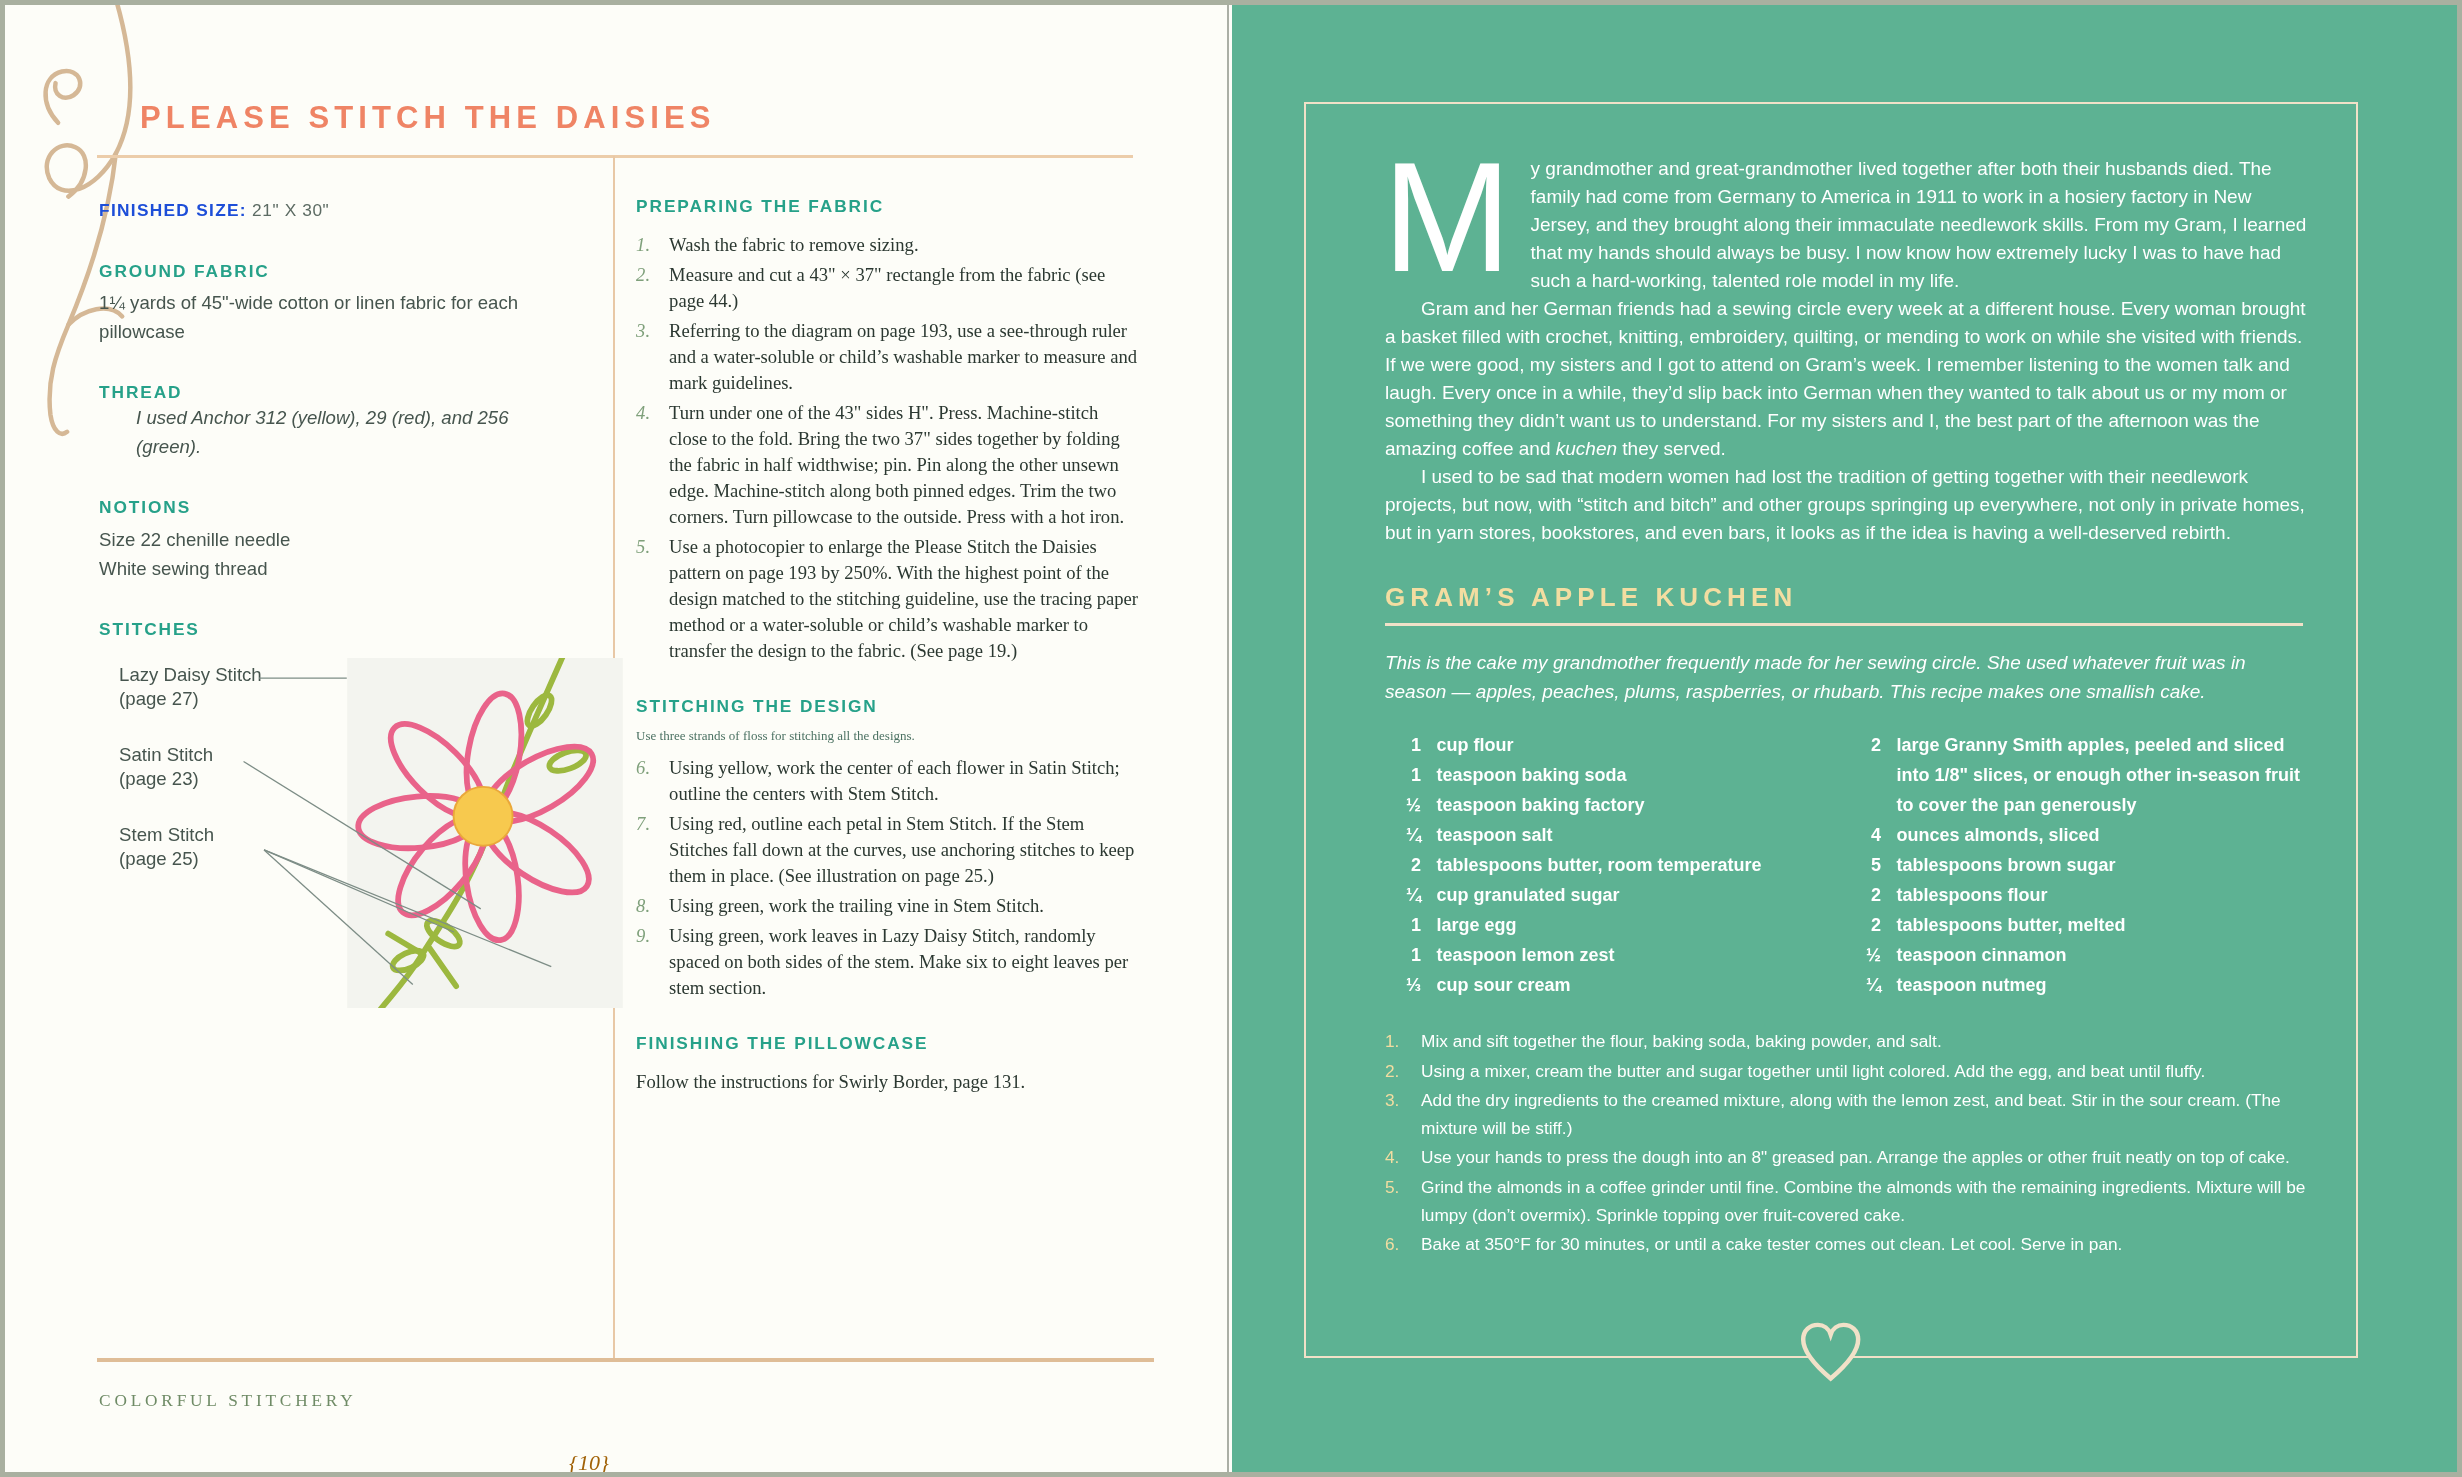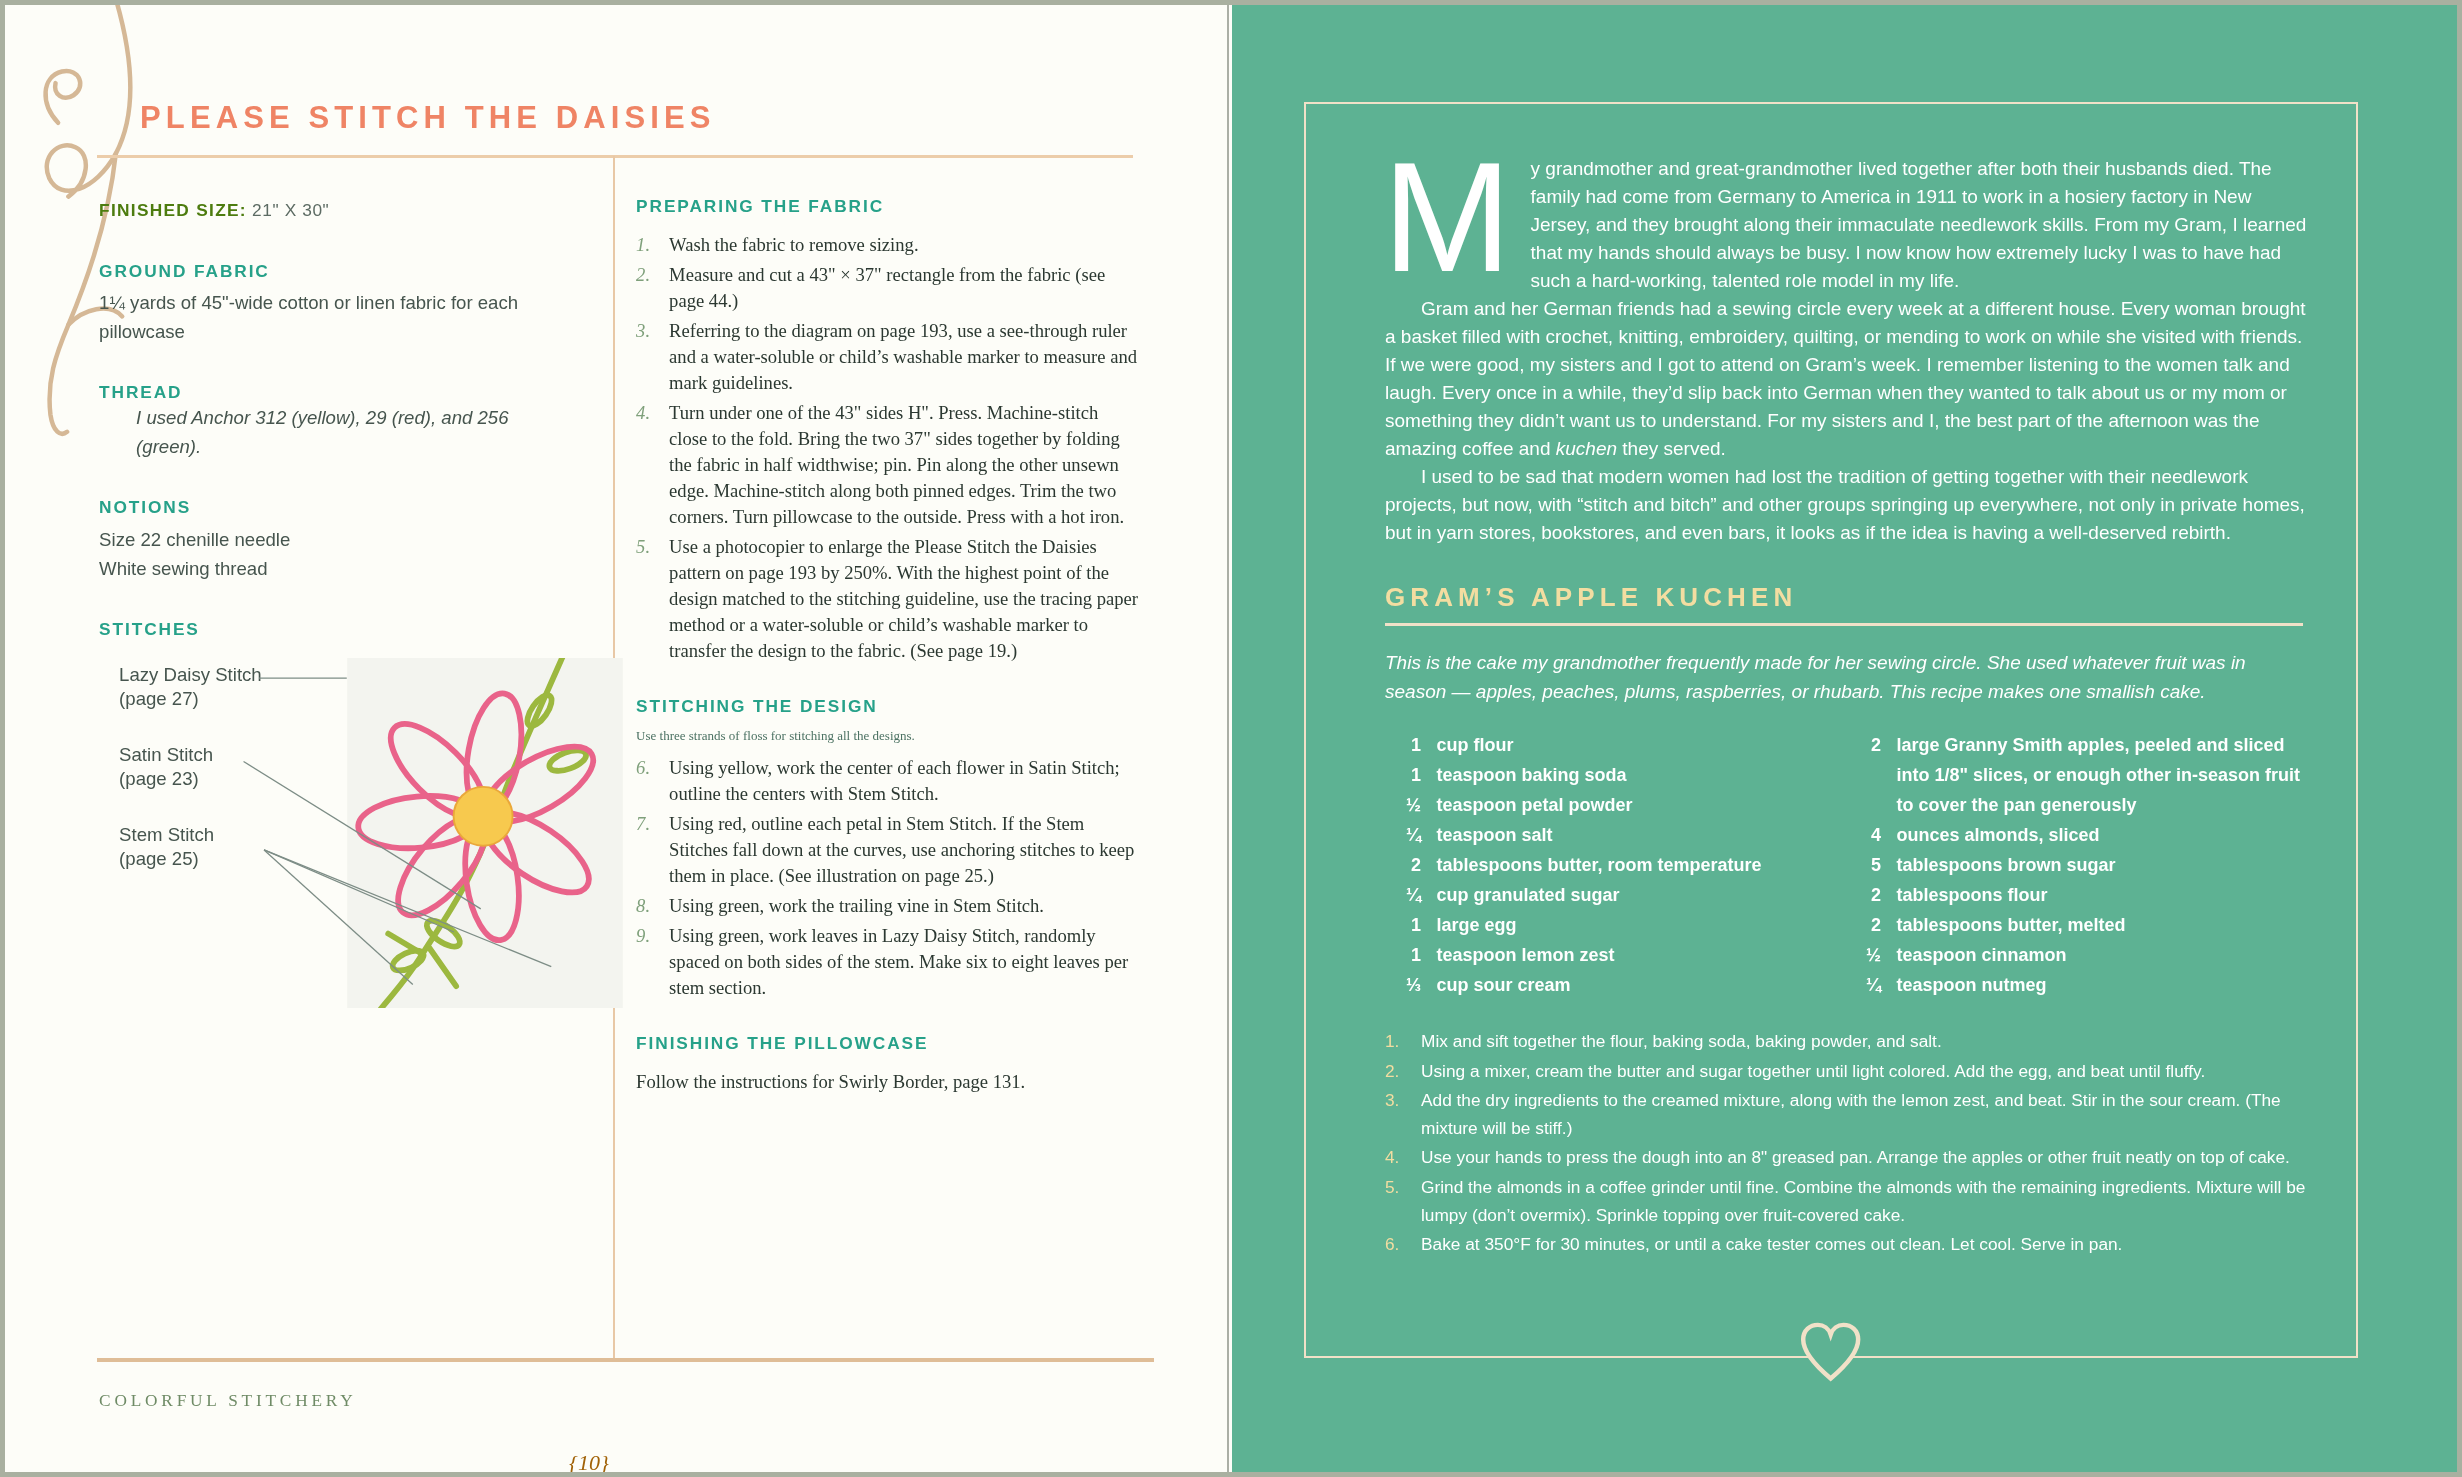--- a/index.html
+++ b/index.html
@@ -21,21 +21,21 @@
   .title-rule{position:absolute;left:92px;top:150px;width:1036px;height:3.2px;background:#eccdaa;}
   .col-divider{position:absolute;left:608px;top:151px;width:1.9px;height:1204px;background:#e8c8a6;}
   .bottom-rule{position:absolute;left:92px;top:1353px;width:1057px;height:3.8px;background:#dfbd97;}
   .lp-footer-title{position:absolute;left:94px;top:1386px;font-family:"Liberation Serif",serif;
                    font-size:17.3px;letter-spacing:3.8px;color:#6f8b66;}
   .lp-footer-page{position:absolute;left:564px;top:1445px;font-family:"Liberation Serif",serif;
                   font-style:italic;font-size:22px;color:#a16207;}
 
   .lp-col1{position:absolute;left:94px;top:190px;width:436px;color:#46554e;font-size:18.6px;line-height:29px;}
   .tealhead{font-size:17.3px;font-weight:bold;letter-spacing:1.9px;color:#26a189;line-height:22px;}
-  .fs-label{font-size:17.3px;font-weight:bold;letter-spacing:1.3px;color:#4d7c0f;}
+  .fs-label{font-size:17.3px;font-weight:bold;letter-spacing:1.3px;color:#1d4ed8;}
   .fs-value{font-size:17.3px;color:#5c6b63;letter-spacing:0.6px;}
   .lp-col1 .blockhead{margin-top:35px;}
   .lp-col1 .body{margin-top:6.4px;}
   .thread-note{padding-left:37px;font-style:italic;}
   .stitch-item{margin-top:23px;line-height:24.4px;margin-left:20px;}
   .stitch-item:first-child{margin-top:16.7px;}
   .stitch-page{line-height:24.4px;}
 
   .photo{position:absolute;left:342px;top:653px;}
   .pointer-lines{position:absolute;left:0;top:0;pointer-events:none;}
@@ -244,21 +244,21 @@
           <div class="ing-row">
               <span class="qty">1</span>
               <span class="ing-text">cup flour</span>
             </div>
           <div class="ing-row">
               <span class="qty">1</span>
               <span class="ing-text">teaspoon baking soda</span>
             </div>
           <div class="ing-row">
               <span class="qty">½</span>
-              <span class="ing-text">teaspoon petal powder</span>
+              <span class="ing-text">teaspoon baking factory</span>
             </div>
           <div class="ing-row">
               <span class="qty">¼</span>
               <span class="ing-text">teaspoon salt</span>
             </div>
           <div class="ing-row">
               <span class="qty">2</span>
               <span class="ing-text">tablespoons butter, room temperature</span>
             </div>
           <div class="ing-row">

